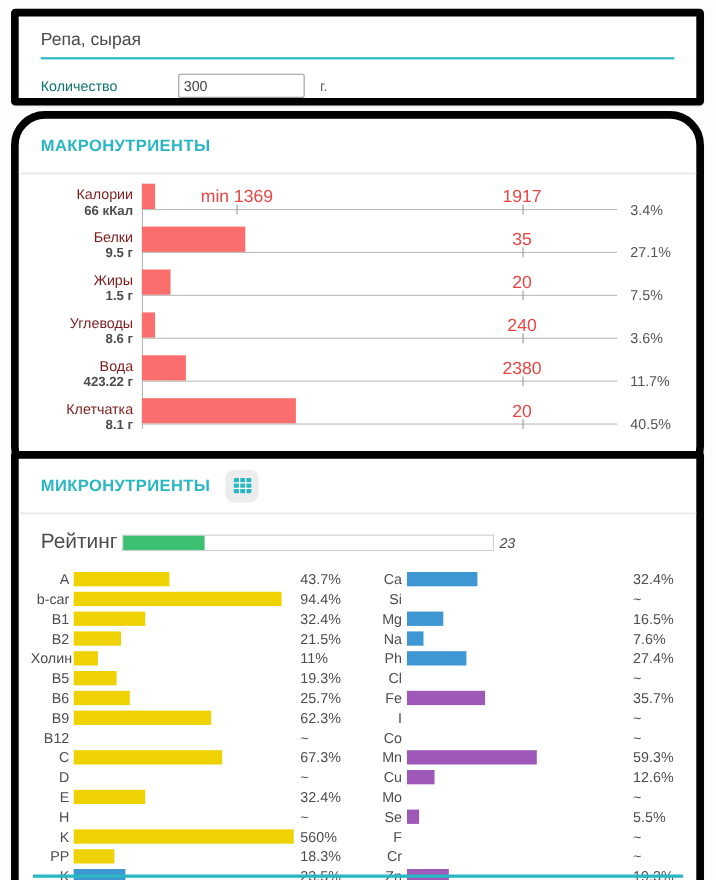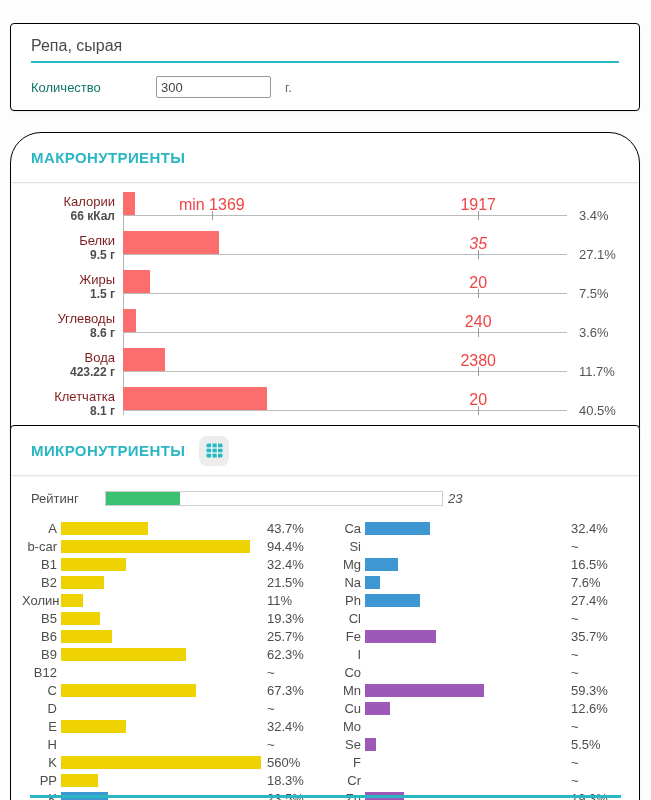--- a/index.html
+++ b/index.html
@@ -8,43 +8,42 @@
     font-family: "Liberation Sans", sans-serif;
     background: #fdfdfd;
     position: relative;
     overflow: hidden;
     color: #4d4d4d;
   }
   .card {
     position: absolute;
     left: 10px; width: 630px;
     background: #fff;
-    border: 1px solid #000000;
+    border: 7px solid #000000;
     border-radius: 4px;
     box-shadow: 0 1px 2px rgba(0,0,0,0.07);
-    margin-top: 15px;
   }
   
   #food-card { top: 8px; height: 88px; padding: 0 20px; }
   .food-title {
     font-size: 16px; color: #4a4a4a;
     padding: 13px 0 6px 0;
     border-bottom: 2px solid #2ab7c4;
   }
   .qty-row { display: flex; align-items: center; margin-top: 13px; }
   .qty-label { width: 125px; font-size: 13px; color: #0f766e; }
   .qty-input {
     width: 115px; height: 22px;
     border: 1px solid #9a9a9a; border-radius: 2px;
     font-size: 13px; color: #444; padding: 0 4px;
     font-family: "Liberation Sans", sans-serif;
   }
   .qty-unit { margin-left: 14px; font-size: 13px; color: #666; }
   
-  #macro-card { top: 117px; height: 336px; border-radius: 31px; }
+  #macro-card { top: 101px; height: 336px; border-radius: 31px; }
   #micro-card { top: 410px; height: 420px; }
   .section-header {
     height: 50px;
     display: flex; align-items: center; gap: 14px;
     padding-left: 20px;
     border-bottom: 1px solid #e2e2e2;
     box-shadow: 0 2px 2px -2px rgba(0,0,0,0.12);
   }
   .section-title {
     color: #2ab7c4; font-weight: bold; font-size: 15px; letter-spacing: 0.4px;
@@ -68,21 +67,21 @@
   .m-bar { position: absolute; left: 0; top: 1px; height: 23px; }
   .m-base { position: absolute; left: 0; right: 0; top: 24px; height: 1px; background: #bbb; }
   .m-tick { position: absolute; top: 20px; width: 1px; height: 9px; background: #999; }
   .m-ticklabel {
     position: absolute; top: 5px; transform: translateX(-50%);
     font-size: 16px; color: #ef4444; white-space: nowrap;
   }
   .m-pct { width: 72px; padding: 17px 0 0 12px; font-size: 13px; color: #555; }
   
   .rating-row { display: flex; align-items: center; margin: 15px 20px 4px 20px; }
-  .rating-label { width: 74px; text-align: left; padding-right: 6px; font-size: 13px; color: #4d4d4d; }
+  .rating-label { width: 74px; text-align: center; padding-right: 6px; font-size: 19px; color: #4d4d4d; }
   .rating-track { width: 338px; height: 15px; border: 1px solid #cfcfcf; background: #fff; }
   .rating-fill { height: 100%; }
   .rating-value { margin-left: 5px; font-size: 13px; color: #4d4d4d; font-style: italic; }
   
   .micro-chart { display: flex; padding: 9px 0 0 11px; }
   .micro-col { width: 304px; }
   .u-row { display: flex; align-items: center; height: 18px; }
   .u-label { width: 38px; text-align: right; padding-right: 3px; font-size: 13px; color: #4d4d4d; white-space: nowrap; }
   .u-barzone { width: 200px; height: 13px; position: relative; }
   .u-bar { position: absolute; left: 1px; top: 0; height: 13px; }
@@ -129,21 +128,21 @@
         </div>
         <div class="m-row">
           <div class="m-label">
             <div class="m-name">Белки</div>
             <div class="m-amount">9.5 г</div>
           </div>
           <div class="m-plot">
             <div class="m-bar" style="width: 21.68%; background: rgb(252, 109, 109);"></div>
             <div class="m-base"></div>
             <div class="m-tick" style="left: 80%;"></div>
-            <div class="m-ticklabel" style="left: 80%; font-style: italic;">35</div>
+            <div class="m-ticklabel" style="left: 80%;">35</div>
           </div>
           <div class="m-pct">27.1%</div>
         </div>
         <div class="m-row">
           <div class="m-label">
             <div class="m-name">Жиры</div>
             <div class="m-amount">1.5 г</div>
           </div>
           <div class="m-plot">
             <div class="m-bar" style="width: 6%; background: rgb(252, 109, 109);"></div>

